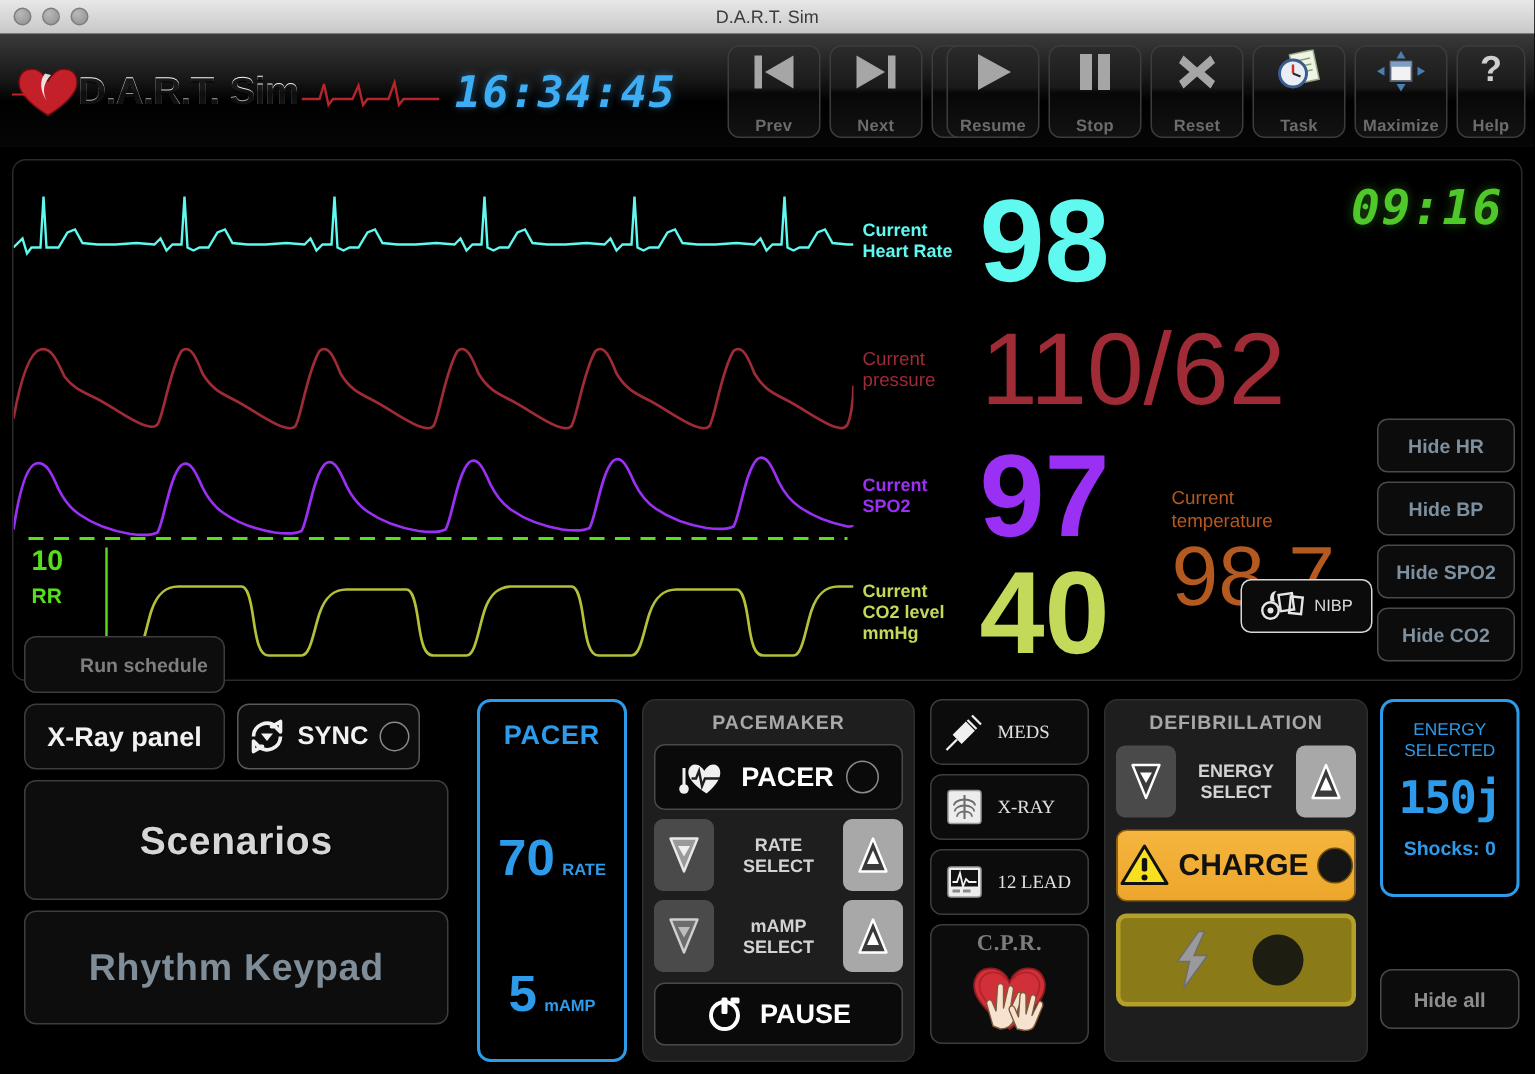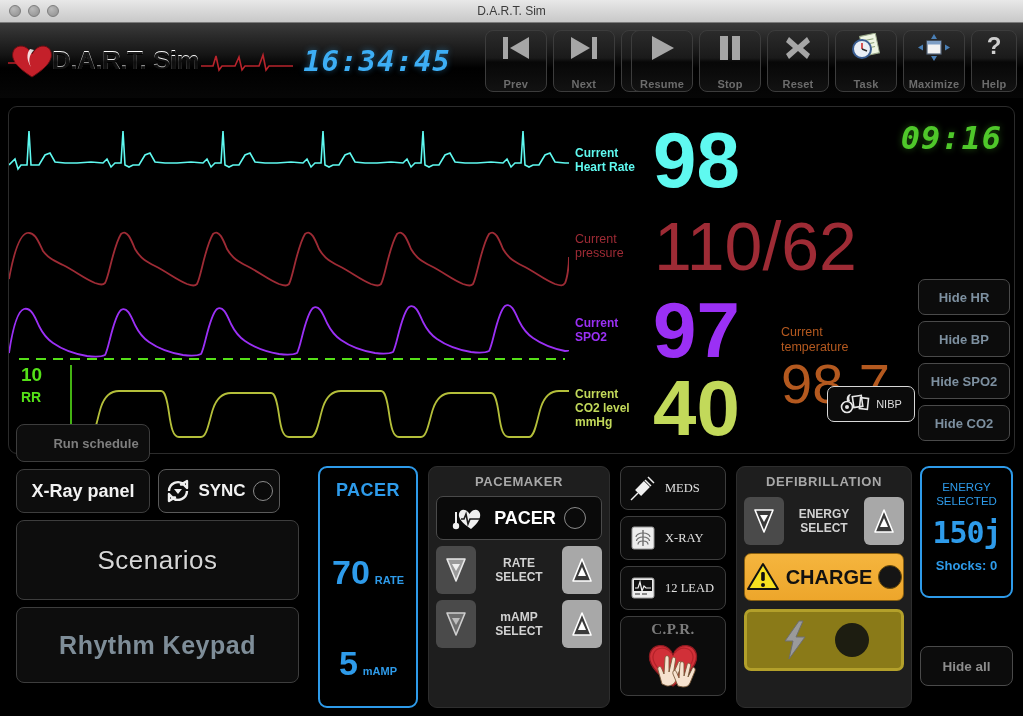--- a/index.html
+++ b/index.html
@@ -151,21 +151,21 @@
   .xray-panel { width: 134px; height: 44px; font-size: 18px; font-weight: bold; color: #f2f2f2; }
   .sync-btn {
     width: 122px; height: 44px; gap: 7px;
     font-size: 17px; font-weight: bold; color: #f2f2f2;
     border: 1px solid #5a5a5a;
   }
   .sync-led {
     width: 20px; height: 20px; border-radius: 50%;
     border: 1px solid #8a8a8a; background: #0a0a0a;
   }
-  .scenarios { width: 283px; height: 80px; margin-top: 7px; font-size: 26px; font-weight: normal;
+  .scenarios { width: 283px; height: 80px; margin-top: 7px; font-size: 26px; font-weight: bold;
                color: #d6d6d6; text-shadow: 1px 1px 0 #000; letter-spacing: .5px; }
   .rhythm { width: 283px; height: 76px; margin-top: 7px; font-size: 25px; font-weight: bold;
             color: #7e8d98; letter-spacing: .5px; }
 
   
   .pacer-read {
     position: absolute; left: 310px; top: 42px;
     width: 100px; height: 242px;
     border: 2px solid #2e9bea; border-radius: 9px; background: #000;
     cursor: pointer;
@@ -540,20 +540,28 @@
         <div>SELECT</div>
       </div>
       <div class="arrow-btn light">
         <svg width="22" height="28" viewBox="0 0 22 28">
           <polygon points="11,3 20,25 2,25" fill="#3a3a3a" stroke="#ffffff" stroke-width="1.6" stroke-linejoin="round"></polygon>
           <polygon points="11,11 15,20 7,20" fill="#ffffff"></polygon>
         </svg>
       </div>
     </div>
 
+    <div class="pause-btn">
+      <svg width="26" height="26" viewBox="0 0 26 26">
+        <circle cx="12" cy="14" r="9" fill="none" stroke="#fff" stroke-width="2.6"></circle>
+        <rect x="10" y="2" width="4" height="11" rx="1" fill="#fff"></rect>
+        <rect x="16" y="2" width="6" height="4" rx="1" fill="#fff"></rect>
+      </svg>
+      <span class="t">PAUSE</span>
+    </div>
   </div>
 
   <div class="actioncol">
     <div class="act-btn">
       <svg width="28" height="28" viewBox="0 0 28 28">
         <g stroke="#f0f0f0" stroke-width="1.5" fill="none">
           <line x1="2" y1="26" x2="9" y2="19"></line>
           <rect x="8" y="11" width="11" height="7" transform="rotate(-45 13.5 14.5)" fill="#f0f0f0"></rect>
           <line x1="16" y1="6" x2="22" y2="12"></line>
           <line x1="19" y1="3" x2="25" y2="9"></line>

